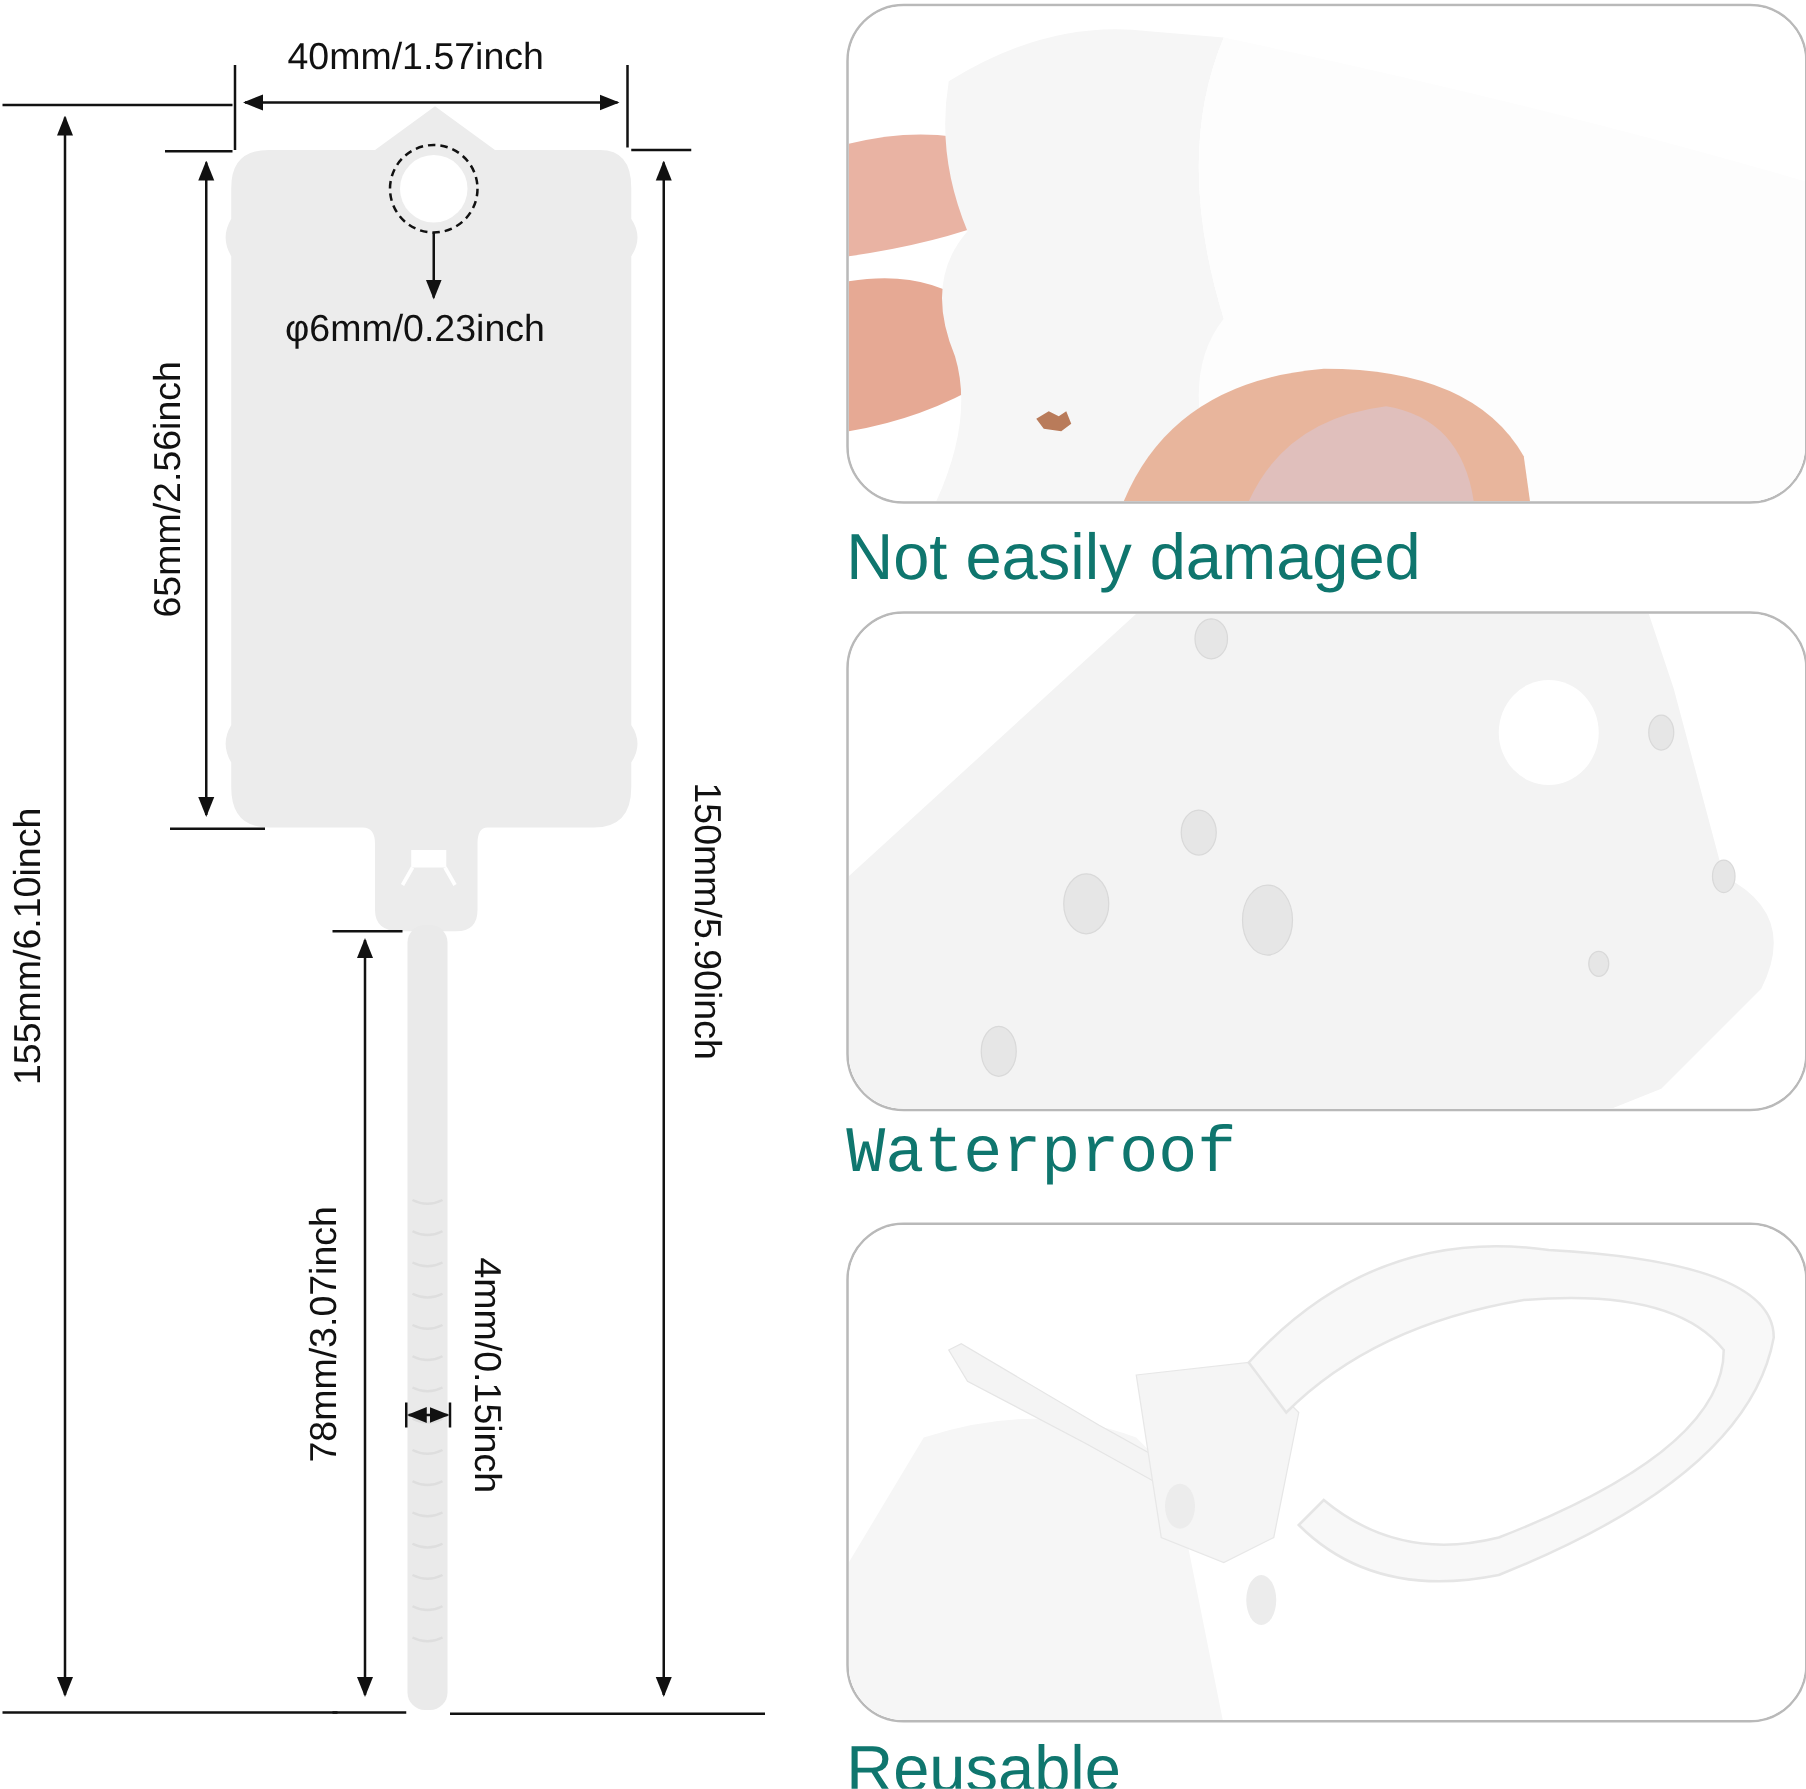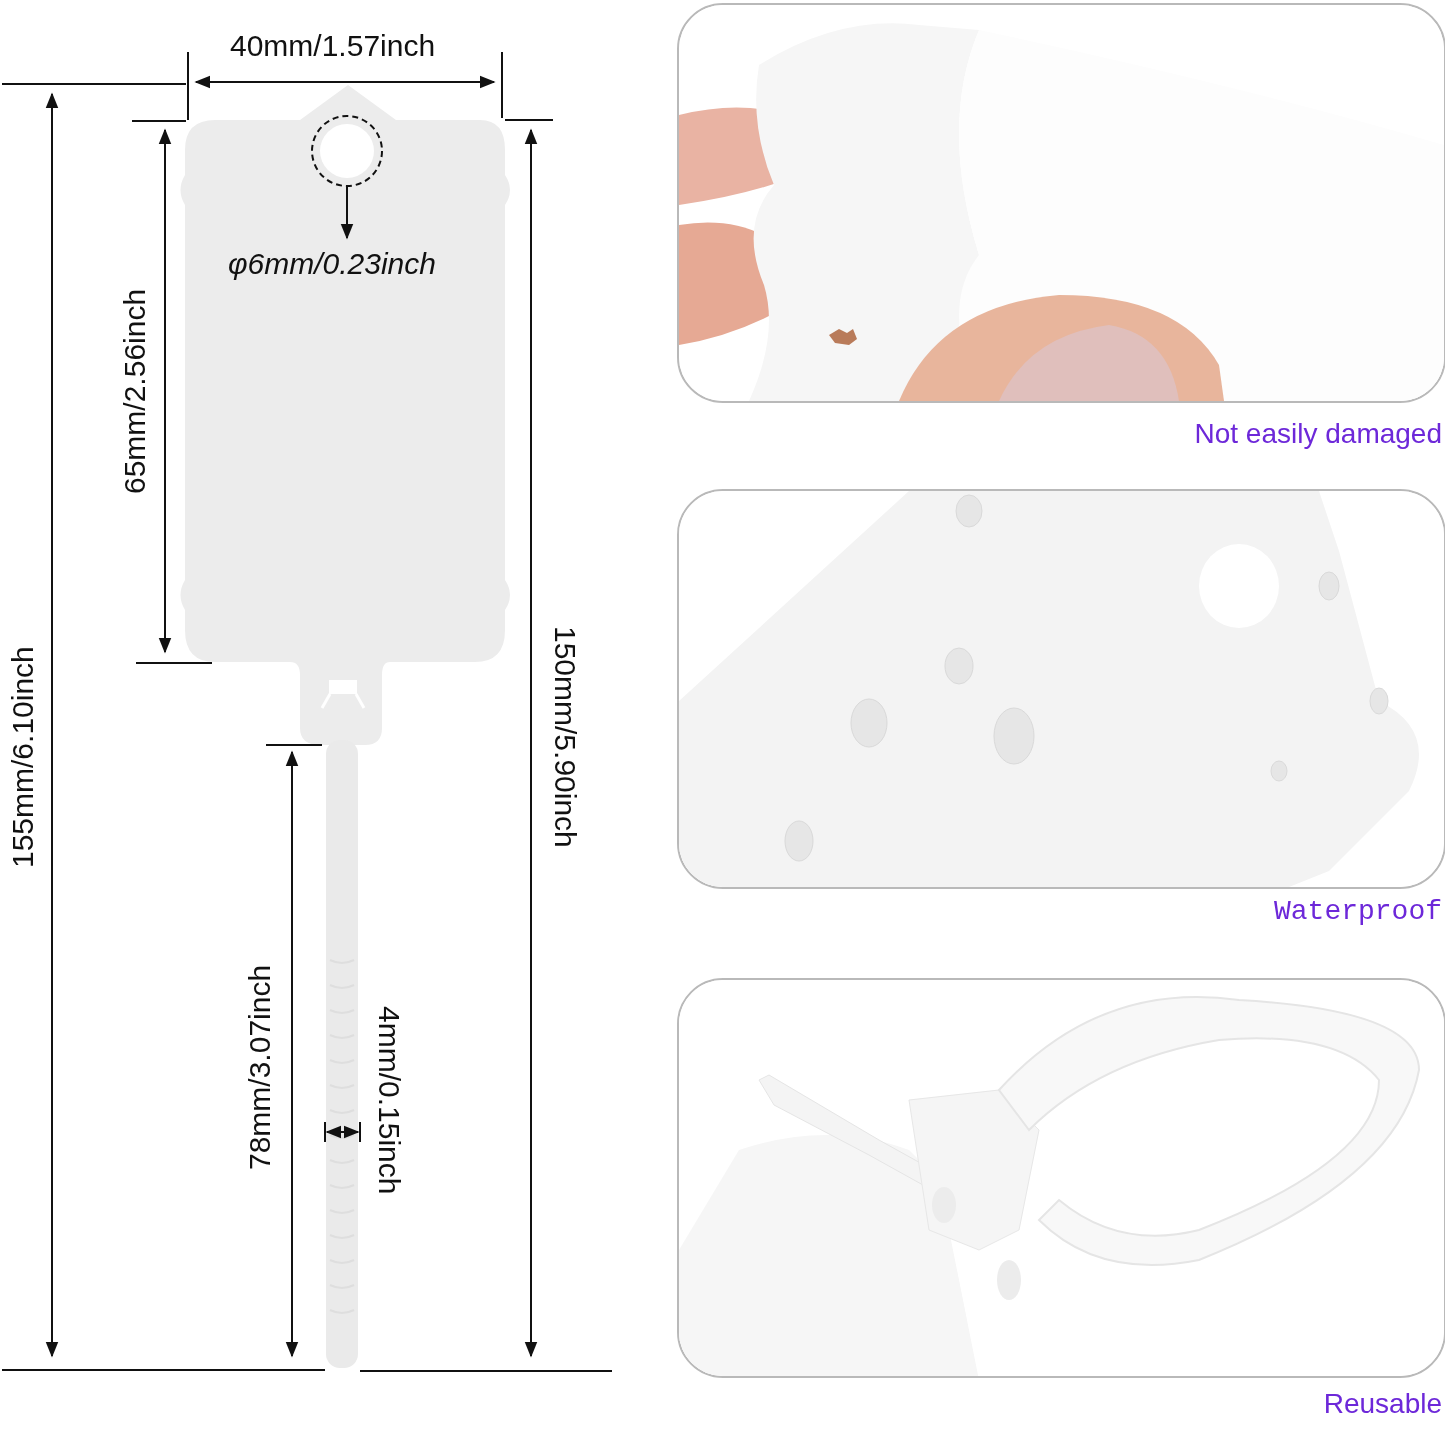--- a/index.html
+++ b/index.html
@@ -5,22 +5,22 @@
   html, body { margin:0; padding:0; background:#ffffff; }
   body { width:1445px; height:1431px; position:relative; overflow:hidden;
          font-family:"Liberation Sans", sans-serif; color:#111; }
   .diagram { position:absolute; left:0; top:0; width:640px; height:1431px;text-align:center; }
   .dim-label { position:absolute; font-size:30px; color:#111; white-space:nowrap; line-height:1; }
   .vert { transform-origin:left top; transform:rotate(-90deg); }
   .vert-cw { transform-origin:left top; transform:rotate(90deg); }
   .panel { position:absolute; left:677px; width:765px; border:2px solid #b9b9b9;
            border-radius:46px; overflow:hidden; background:#fbfbfb; }
   .panel svg { position:absolute; left:0; top:0; }
-  .caption { position:absolute; left:677px; width:765px; text-align:right;
-             font-size:28px; color:#6d28d9; line-height:1; }
+  .caption { position:absolute; left:677px; width:765px; text-align:left;
+             font-size:52px; color:#0f766e; line-height:1; }
 </style>
 </head>
 <body>
 
 <div class="diagram">
   <svg width="640" height="1431" viewBox="0 0 640 1431">
     <defs>
       <marker id="arr" viewBox="0 0 10 10" refX="9" refY="5" markerWidth="8" markerHeight="8" orient="auto-start-reverse">
         <path d="M0,1 L10,5 L0,9 z" fill="#111"></path>
       </marker>
@@ -84,21 +84,21 @@
     <line x1="505" y1="120" x2="553" y2="120" stroke="#111" stroke-width="2"></line>
     <line x1="531" y1="130" x2="531" y2="1356" stroke="#111" stroke-width="2" marker-start="url(#arr)" marker-end="url(#arr)"></line>
     <line x1="360" y1="1371" x2="612" y2="1371" stroke="#111" stroke-width="2"></line>
 
     <line x1="325" y1="1122" x2="325" y2="1142" stroke="#111" stroke-width="2"></line>
     <line x1="360" y1="1122" x2="360" y2="1142" stroke="#111" stroke-width="2"></line>
     <line x1="327" y1="1132" x2="358" y2="1132" stroke="#111" stroke-width="2" marker-start="url(#arr)" marker-end="url(#arr)"></line>
   </svg>
 
   <div class="dim-label" style="left:230px; top:31px;">40mm/1.57inch</div>
-  <div class="dim-label" style="left:228px; top:249px;font-style:italic;">φ6mm/0.23inch</div>
+  <div class="dim-label" style="left:228px; top:249px;">φ6mm/0.23inch</div>
   <div class="dim-label vert" style="left:120px; top:494px;">65mm/2.56inch</div>
   <div class="dim-label vert" style="left:8px; top:868px;">155mm/6.10inch</div>
   <div class="dim-label vert" style="left:245px; top:1170px;">78mm/3.07inch</div>
   <div class="dim-label vert-cw" style="left:404px; top:1006px;">4mm/0.15inch</div>
   <div class="dim-label vert-cw" style="left:580px; top:626px;">150mm/5.90inch</div>
 </div>
 
 <div class="panel" style="top:3px; height:396px;">
   <svg width="765" height="396" viewBox="0 0 765 396">
     <rect width="765" height="396" fill="#ffffff"></rect>

